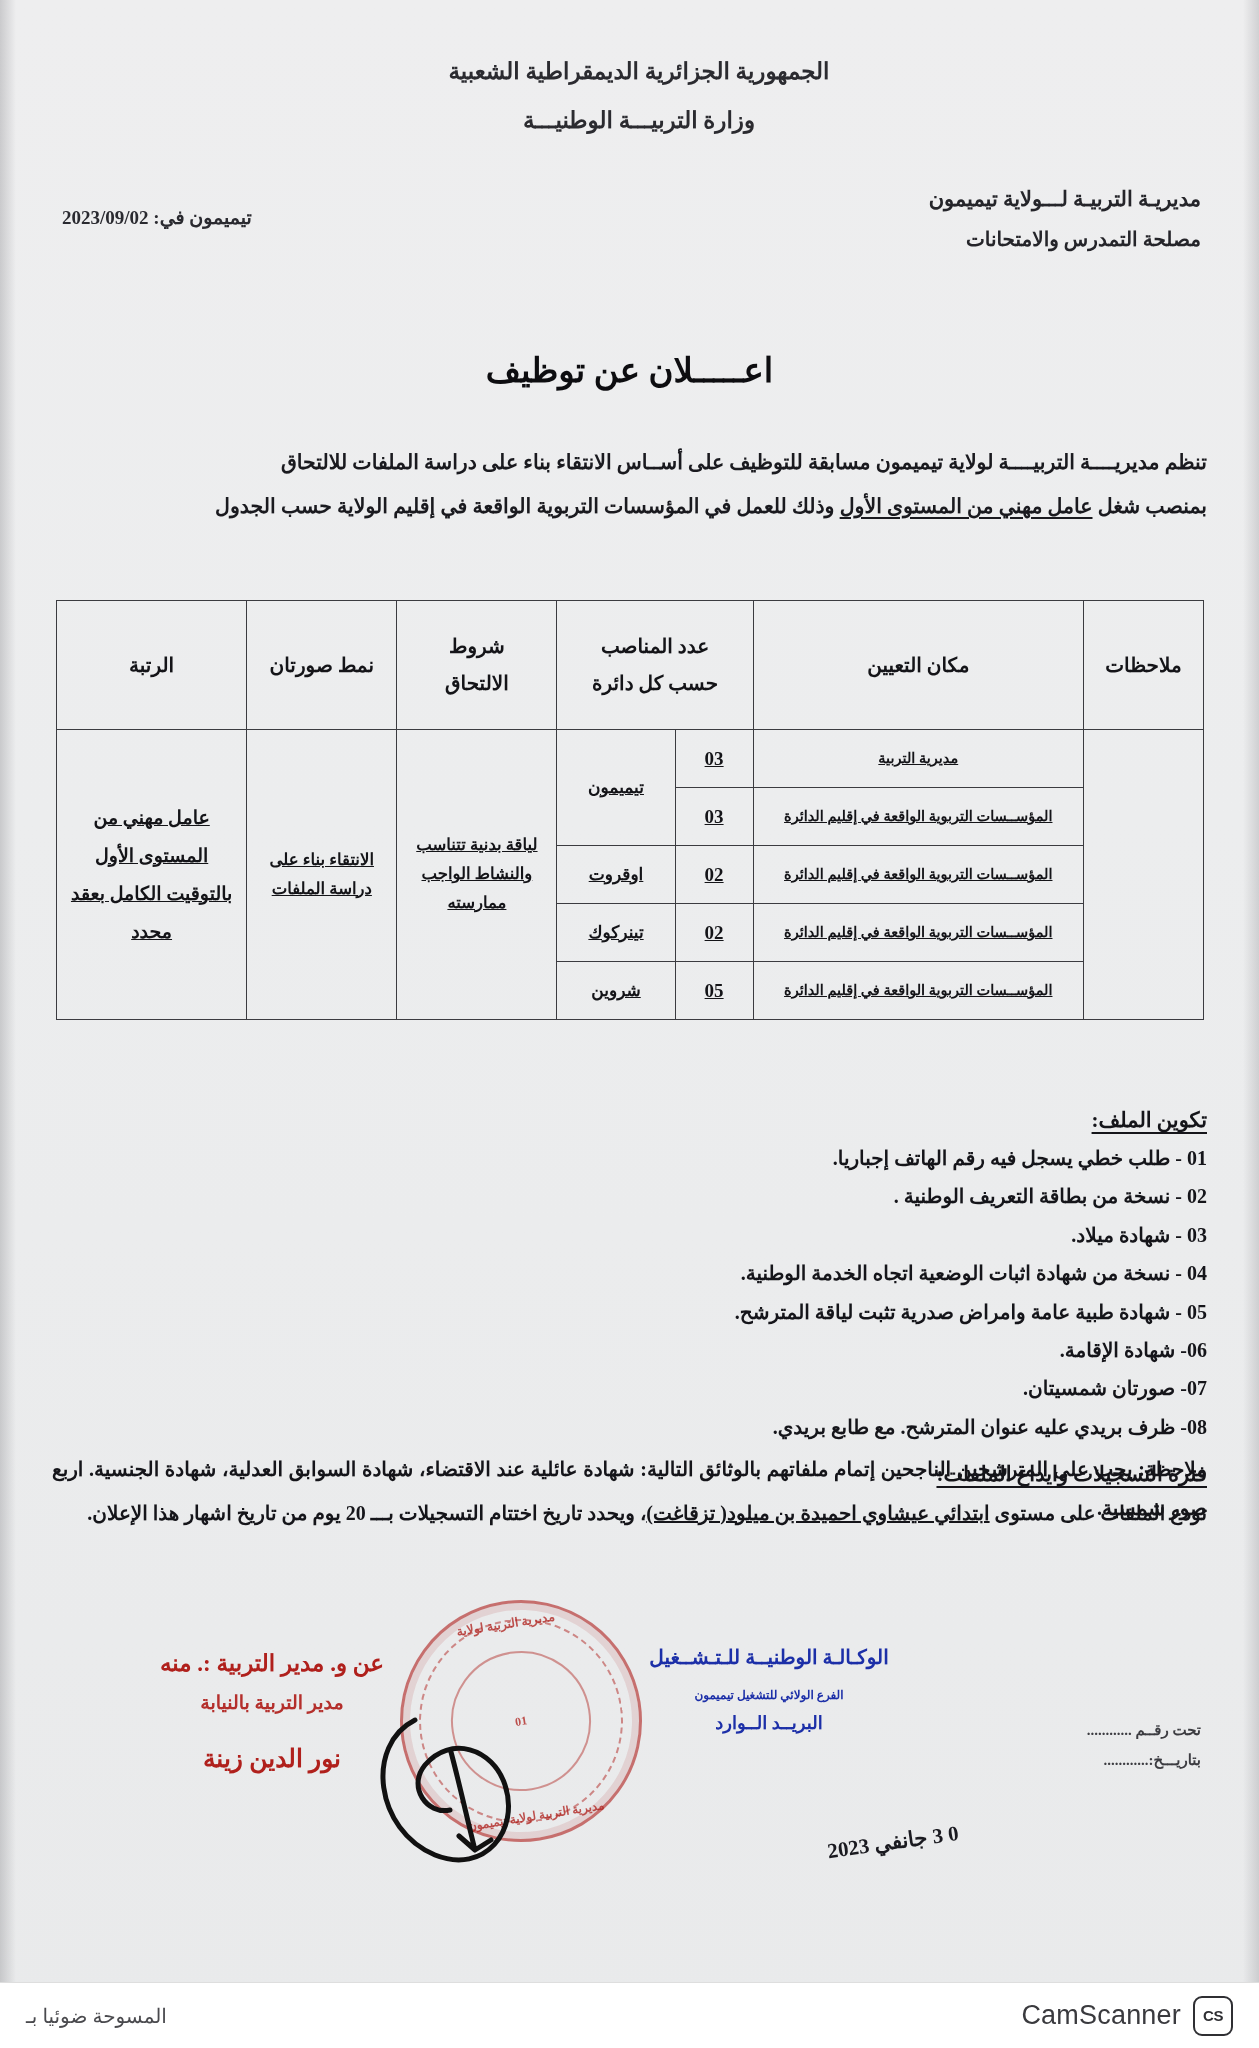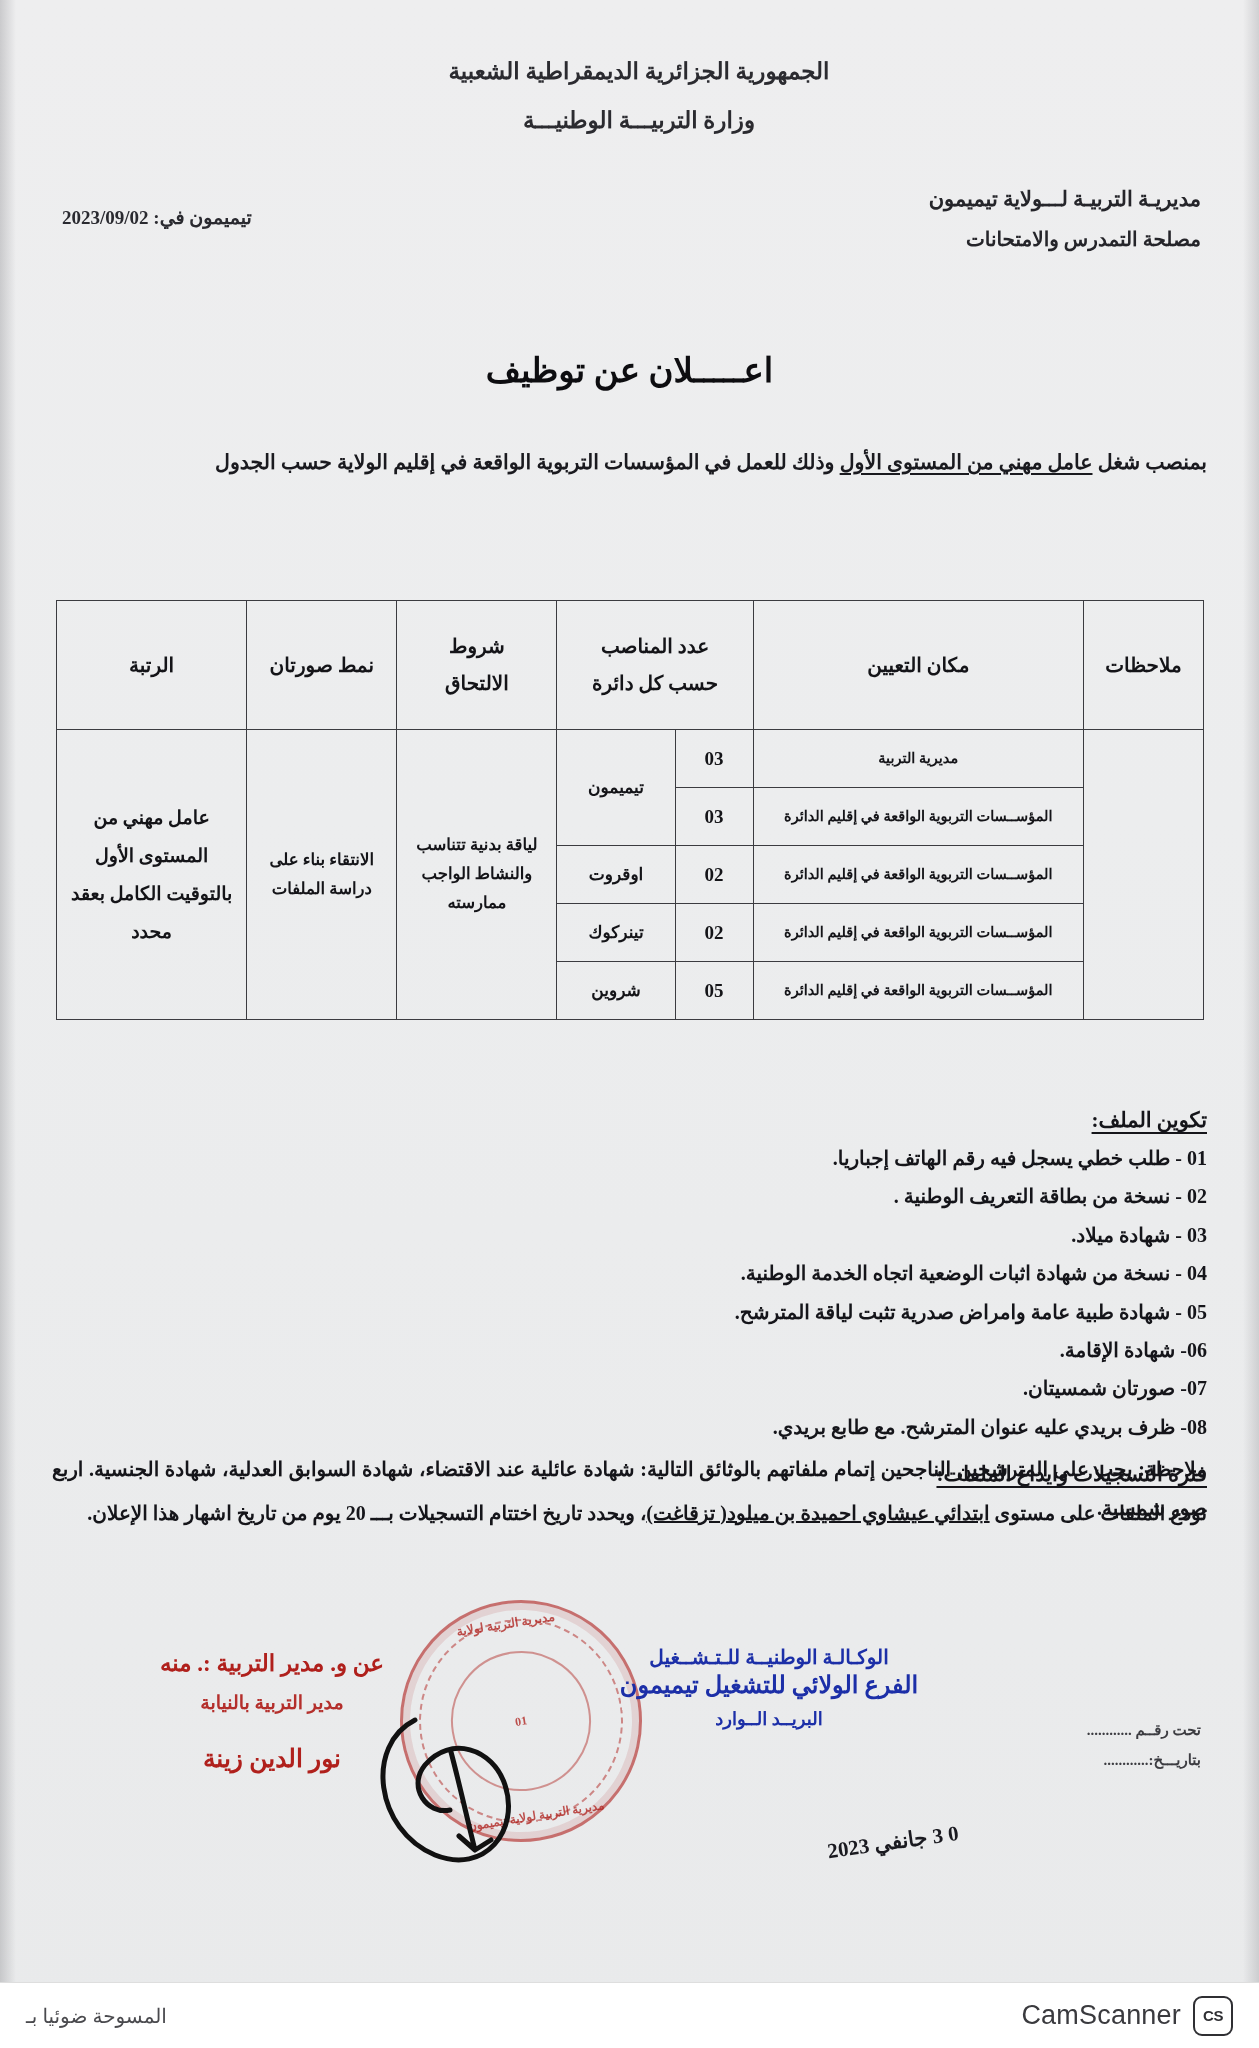--- a/index.html
+++ b/index.html
@@ -54,21 +54,21 @@
   .col-count{width:78px;}
   .col-district{width:118px;}
   .col-cond{width:160px;}
   .col-mode{width:150px;}
   .col-grade{width:190px;}
   td.place{font-size:14.5px;font-weight:700;}
   td.count{font-size:19px;}
   td.district{font-size:17px;}
   td.cond,td.mode{font-size:16.5px;line-height:1.75;}
   td.grade{font-size:19px;line-height:2.0;}
-  tr.body-row td{height:45px;}
+  tr.body-row td{height:45px;text-decoration:underline;}
 
   
   .sec{position:absolute;right:52px;left:52px;font-weight:700;color:#15151a;}
   .sec-title{font-size:21px;text-decoration:underline;text-underline-offset:5px;text-align:right;}
   .doc-list{list-style:none;margin:6px 0 0;padding:0;text-align:right;}
   .doc-list li{font-size:20px;line-height:1.92;}
   .note-p{font-size:20px;line-height:1.95;text-align:justify;margin-top:4px;}
   .period-p{font-size:20px;line-height:2.05;text-align:justify;margin-top:6px;}
 
   
@@ -92,21 +92,21 @@
     display:flex;align-items:center;justify-content:center;text-align:center;
     font-size:12px;line-height:1.35;font-weight:700;padding:6px;
   }
   .stamp .st-top{position:absolute;top:12px;left:0;right:0;text-align:center;font-size:12.5px;font-weight:700;}
   .stamp .st-bot{position:absolute;bottom:14px;left:0;right:0;text-align:center;font-size:12px;font-weight:700;}
 
   .scribble{position:absolute;left:355px;top:1690px;width:240px;height:200px;}
 
   .sig-right{position:absolute;right:300px;top:1645px;width:380px;text-align:center;color:#1c2fa8;font-weight:700;direction:rtl;}
   .sig-right .r1{font-size:20px;letter-spacing:1px;}
-  .sig-right .r2{font-size:24px;margin-top:2px;}
+  .sig-right .r2{font-size:12px;margin-top:19px;}
   .sig-right .r3{font-size:18px;margin-top:9px;}
   .reg-block{position:absolute;right:58px;top:1715px;width:270px;text-align:right;color:#1e1e24;font-weight:700;font-size:15px;line-height:2.0;direction:rtl;opacity:.85;}
   .hand-date{position:absolute;right:300px;top:1830px;color:#1a1a20;font-weight:700;font-size:21px;transform:rotate(-8deg);}
 
   
   .footer{
     position:absolute;left:0;right:0;bottom:0;height:66px;background:#ffffff;
     display:flex;align-items:center;justify-content:space-between;padding:0 26px;box-sizing:border-box;
     border-top:1px solid #dedede;
   }
@@ -134,20 +134,21 @@
   <div class="dir-block">
     <div class="d1">مديريـة التربيـة لـــولاية تيميمون</div>
     <div class="d2">مصلحة التمدرس والامتحانات</div>
   </div>
 
   <div class="date-line">تيميمون في: 2023/09/02</div>
 
   <div class="title">اعـــــلان عن توظيف</div>
 
   <div class="intro">
+    <div>تنظم مديريــــة التربيــــة لولاية تيميمون مسابقة للتوظيف على أســاس الانتقاء بناء على دراسة الملفات للالتحاق</div>
     <div>
       <span>بمنصب شغل </span><u>عامل مهني من المستوى الأول</u><span> وذلك للعمل في المؤسسات التربوية الواقعة في إقليم الولاية حسب الجدول</span>
     </div>
   </div>
 
   <div class="tbl-wrap">
     <table class="jobs">
       <colgroup>
         <col class="col-notes">
           <col class="col-place">

